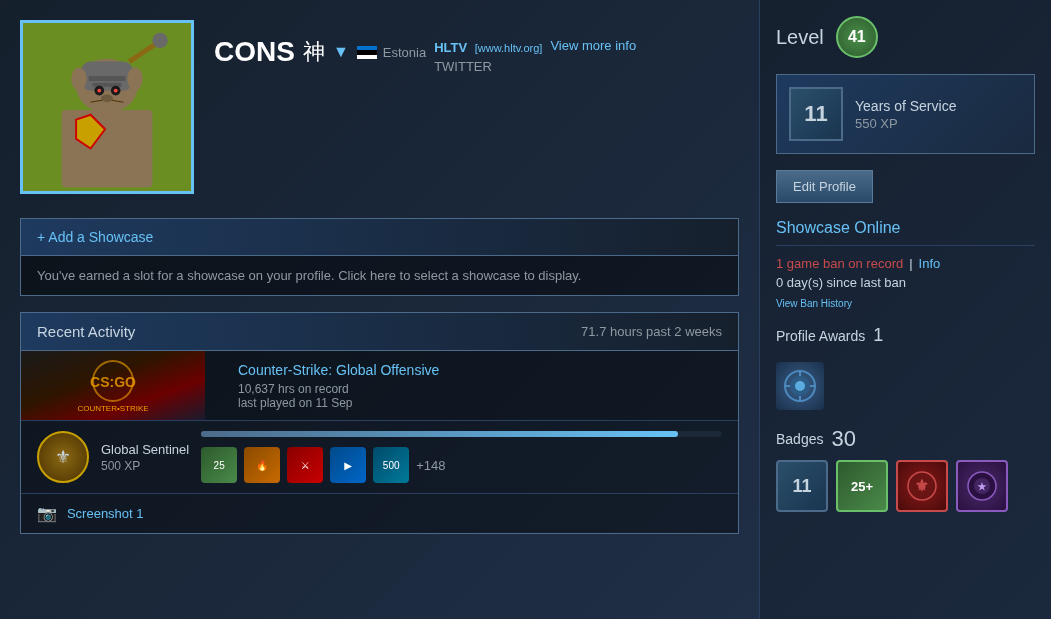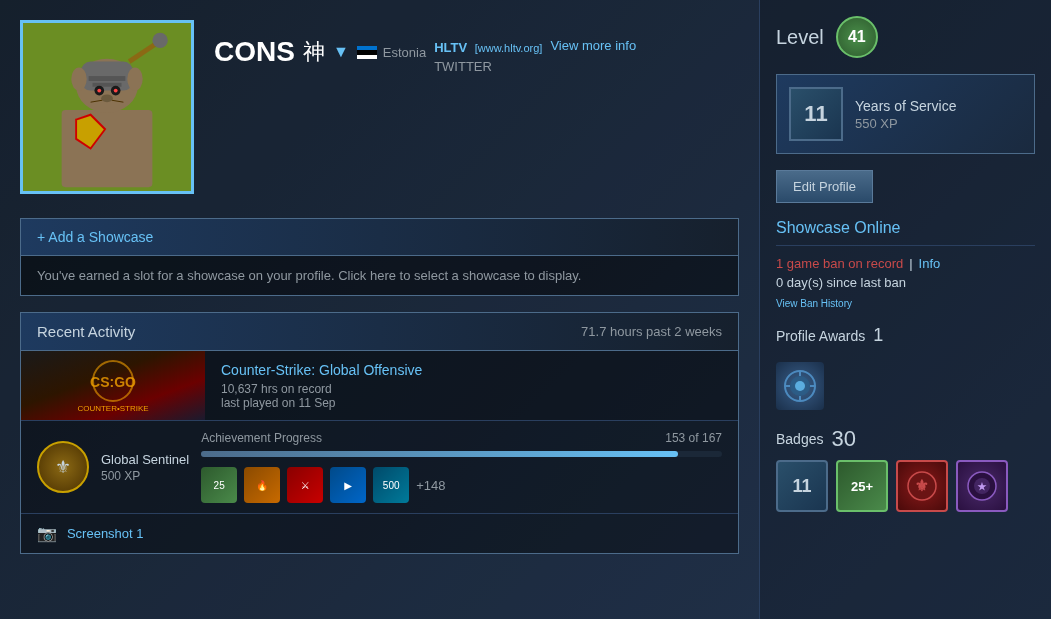--- a/index.html
+++ b/index.html
@@ -203,20 +203,21 @@
       position: relative;
       overflow: hidden;
     }
 
     .game-info {
       flex: 1;
       padding: 8px 16px;
       display: flex;
       flex-direction: column;
       gap: 4px;
+      margin-left: 17px;
     }
 
     .game-name {
       font-size: 14px;
       color: #67c1f5;
       cursor: pointer;
     }
 
     .game-stats {
       font-size: 12px;
@@ -670,26 +671,20 @@
 
       <div class="achievement-row">
         <div class="achievement-badge">
           <span class="achievement-badge-inner">⚜</span>
         </div>
         <div class="achievement-info">
           <span class="achievement-name">Global Sentinel</span>
           <span class="achievement-xp">500 XP</span>
         </div>
         <div class="achievement-progress-section">
-          <div class="progress-header">
-            <span>Achievement Progress</span>
-            <span>
-              <span>153</span> of <span>167</span>
-            </span>
-          </div>
           <div class="progress-bar-bg">
             <div class="progress-bar-fill" style="width: 91.6%"></div>
           </div>
           <div class="achievement-icons">
             <div class="ach-icon ach-green">25</div>
             <div class="ach-icon ach-orange">🔥</div>
             <div class="ach-icon ach-red">⚔</div>
             <div class="ach-icon ach-blue">▶</div>
             <div class="ach-icon ach-teal">500</div>
             <span class="plus-count">+148</span>

